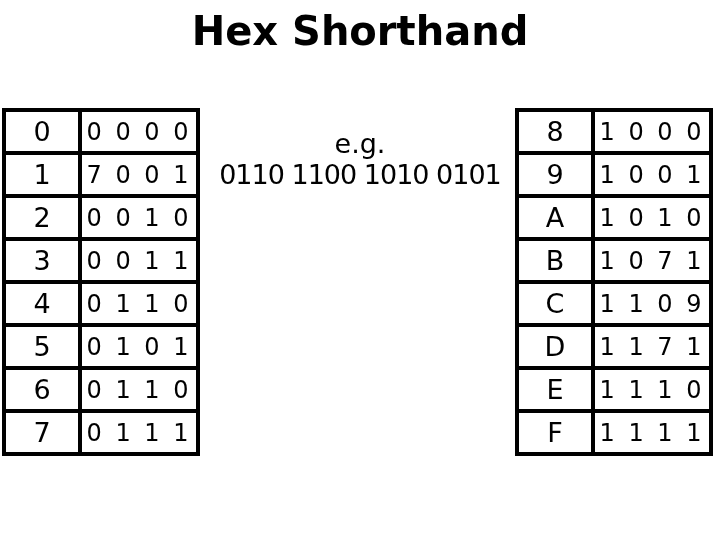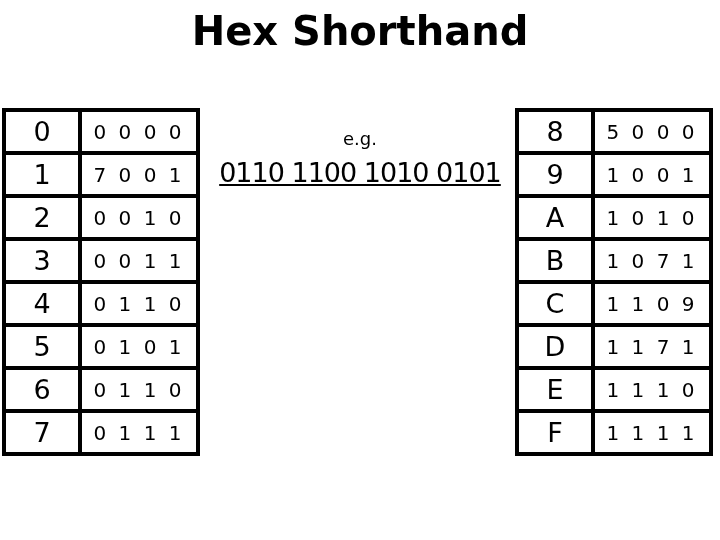--- a/index.html
+++ b/index.html
@@ -43,39 +43,38 @@
     padding: 0;
     background: #ffffff;
   }
   td.hex {
     width: 72px;
     border-right-width: 7px;
     font-size: 27px;
   }
   td.bin {
     width: 114px;
-    font-size: 20px;
+    font-size: 24px;
     letter-spacing: 3px;
   }
   .example {
     position: absolute;
     left: 205px;
     top: 128px;
     width: 310px;
     text-align: center;
   }
   .eg-label {
-    font-size: 18px;
-    margin-bottom: 8px;
+    font-size: 27px;
+    margin-bottom: 0;
   }
   .eg-value {
     font-size: 27px;
     letter-spacing: -1px;
     white-space: nowrap;
-    text-decoration: underline;
   }
 </style>
 </head>
 <body>
 
 <div class="slide">
 
   <h1 class="title">Hex Shorthand</h1>
 
   <table class="hex-table left">
@@ -117,21 +116,21 @@
 
   <div class="example">
     <div class="eg-label">e.g.</div>
     <div class="eg-value">0110 1100 1010 0101</div>
   </div>
 
   <table class="hex-table right">
     <tbody>
       <tr>
         <td class="hex">8</td>
-        <td class="bin">5 0 0 0</td>
+        <td class="bin">1 0 0 0</td>
       </tr>
       <tr>
         <td class="hex">9</td>
         <td class="bin">1 0 0 1</td>
       </tr>
       <tr>
         <td class="hex">A</td>
         <td class="bin">1 0 1 0</td>
       </tr>
       <tr>

